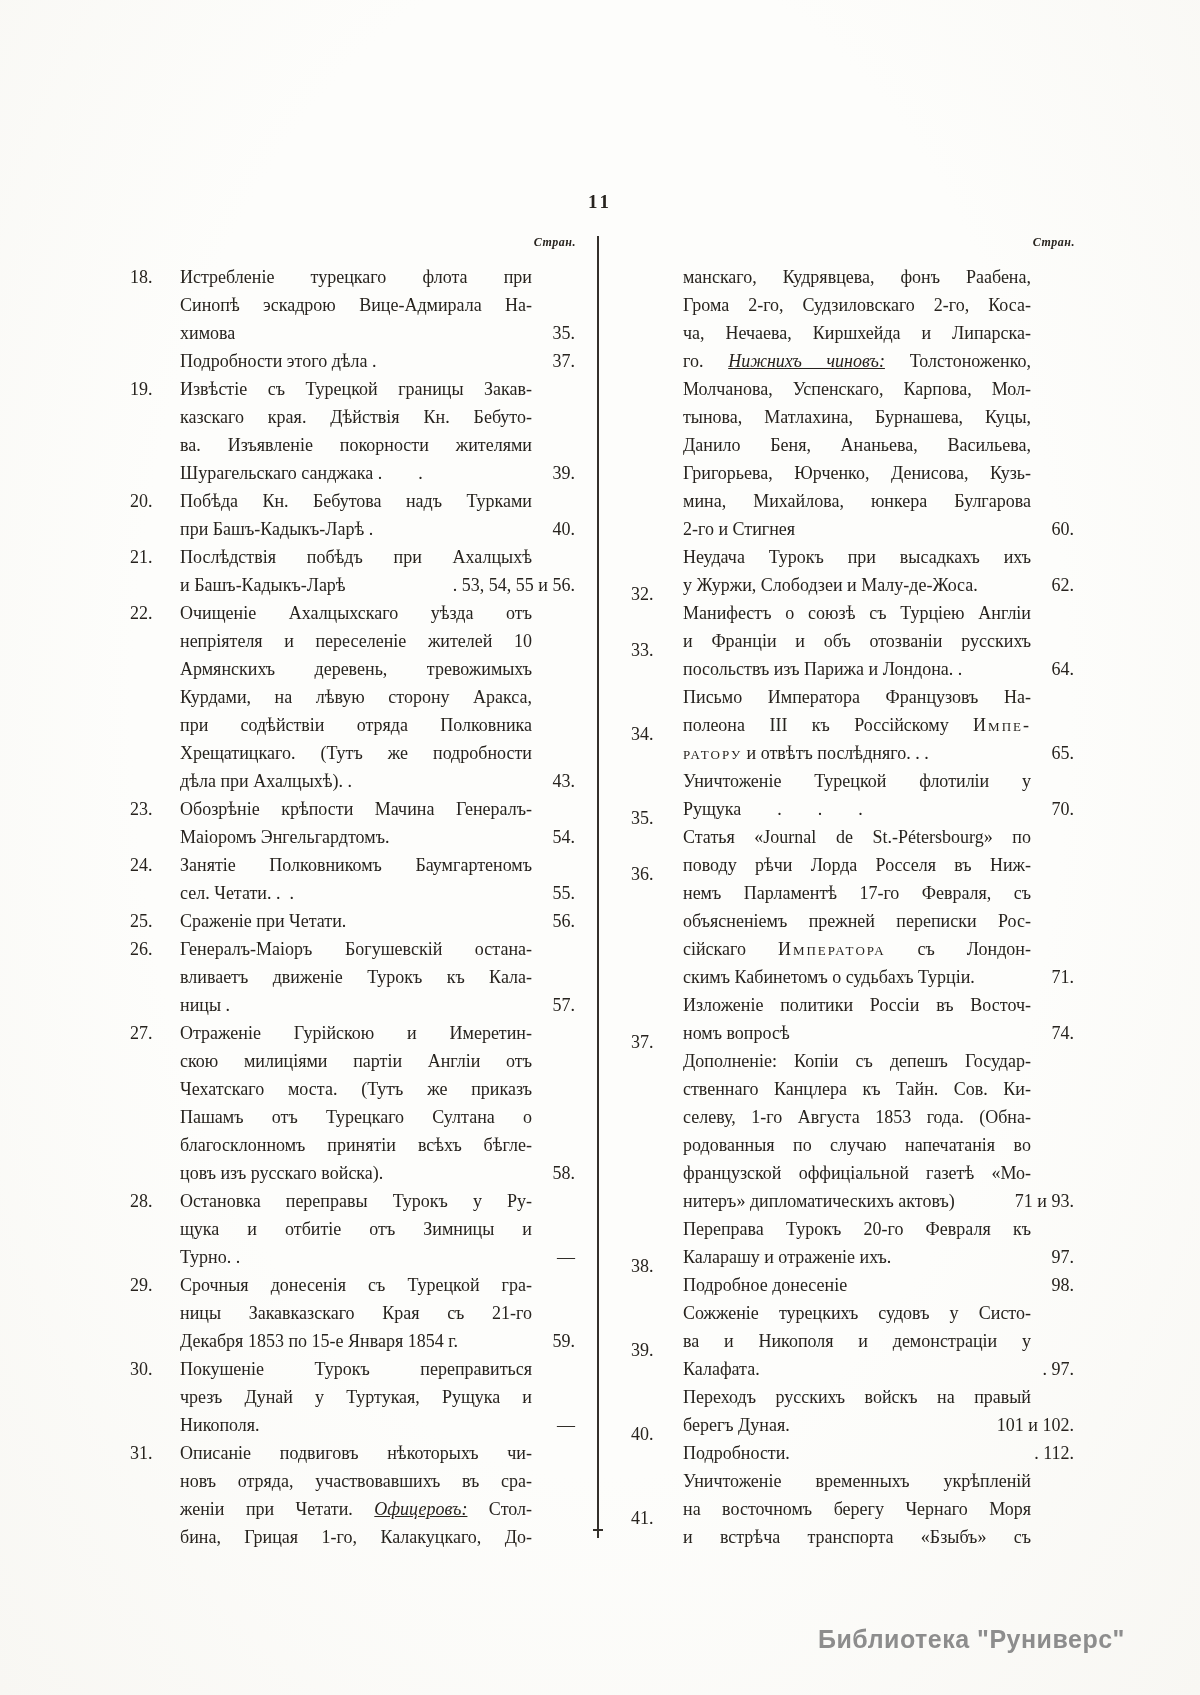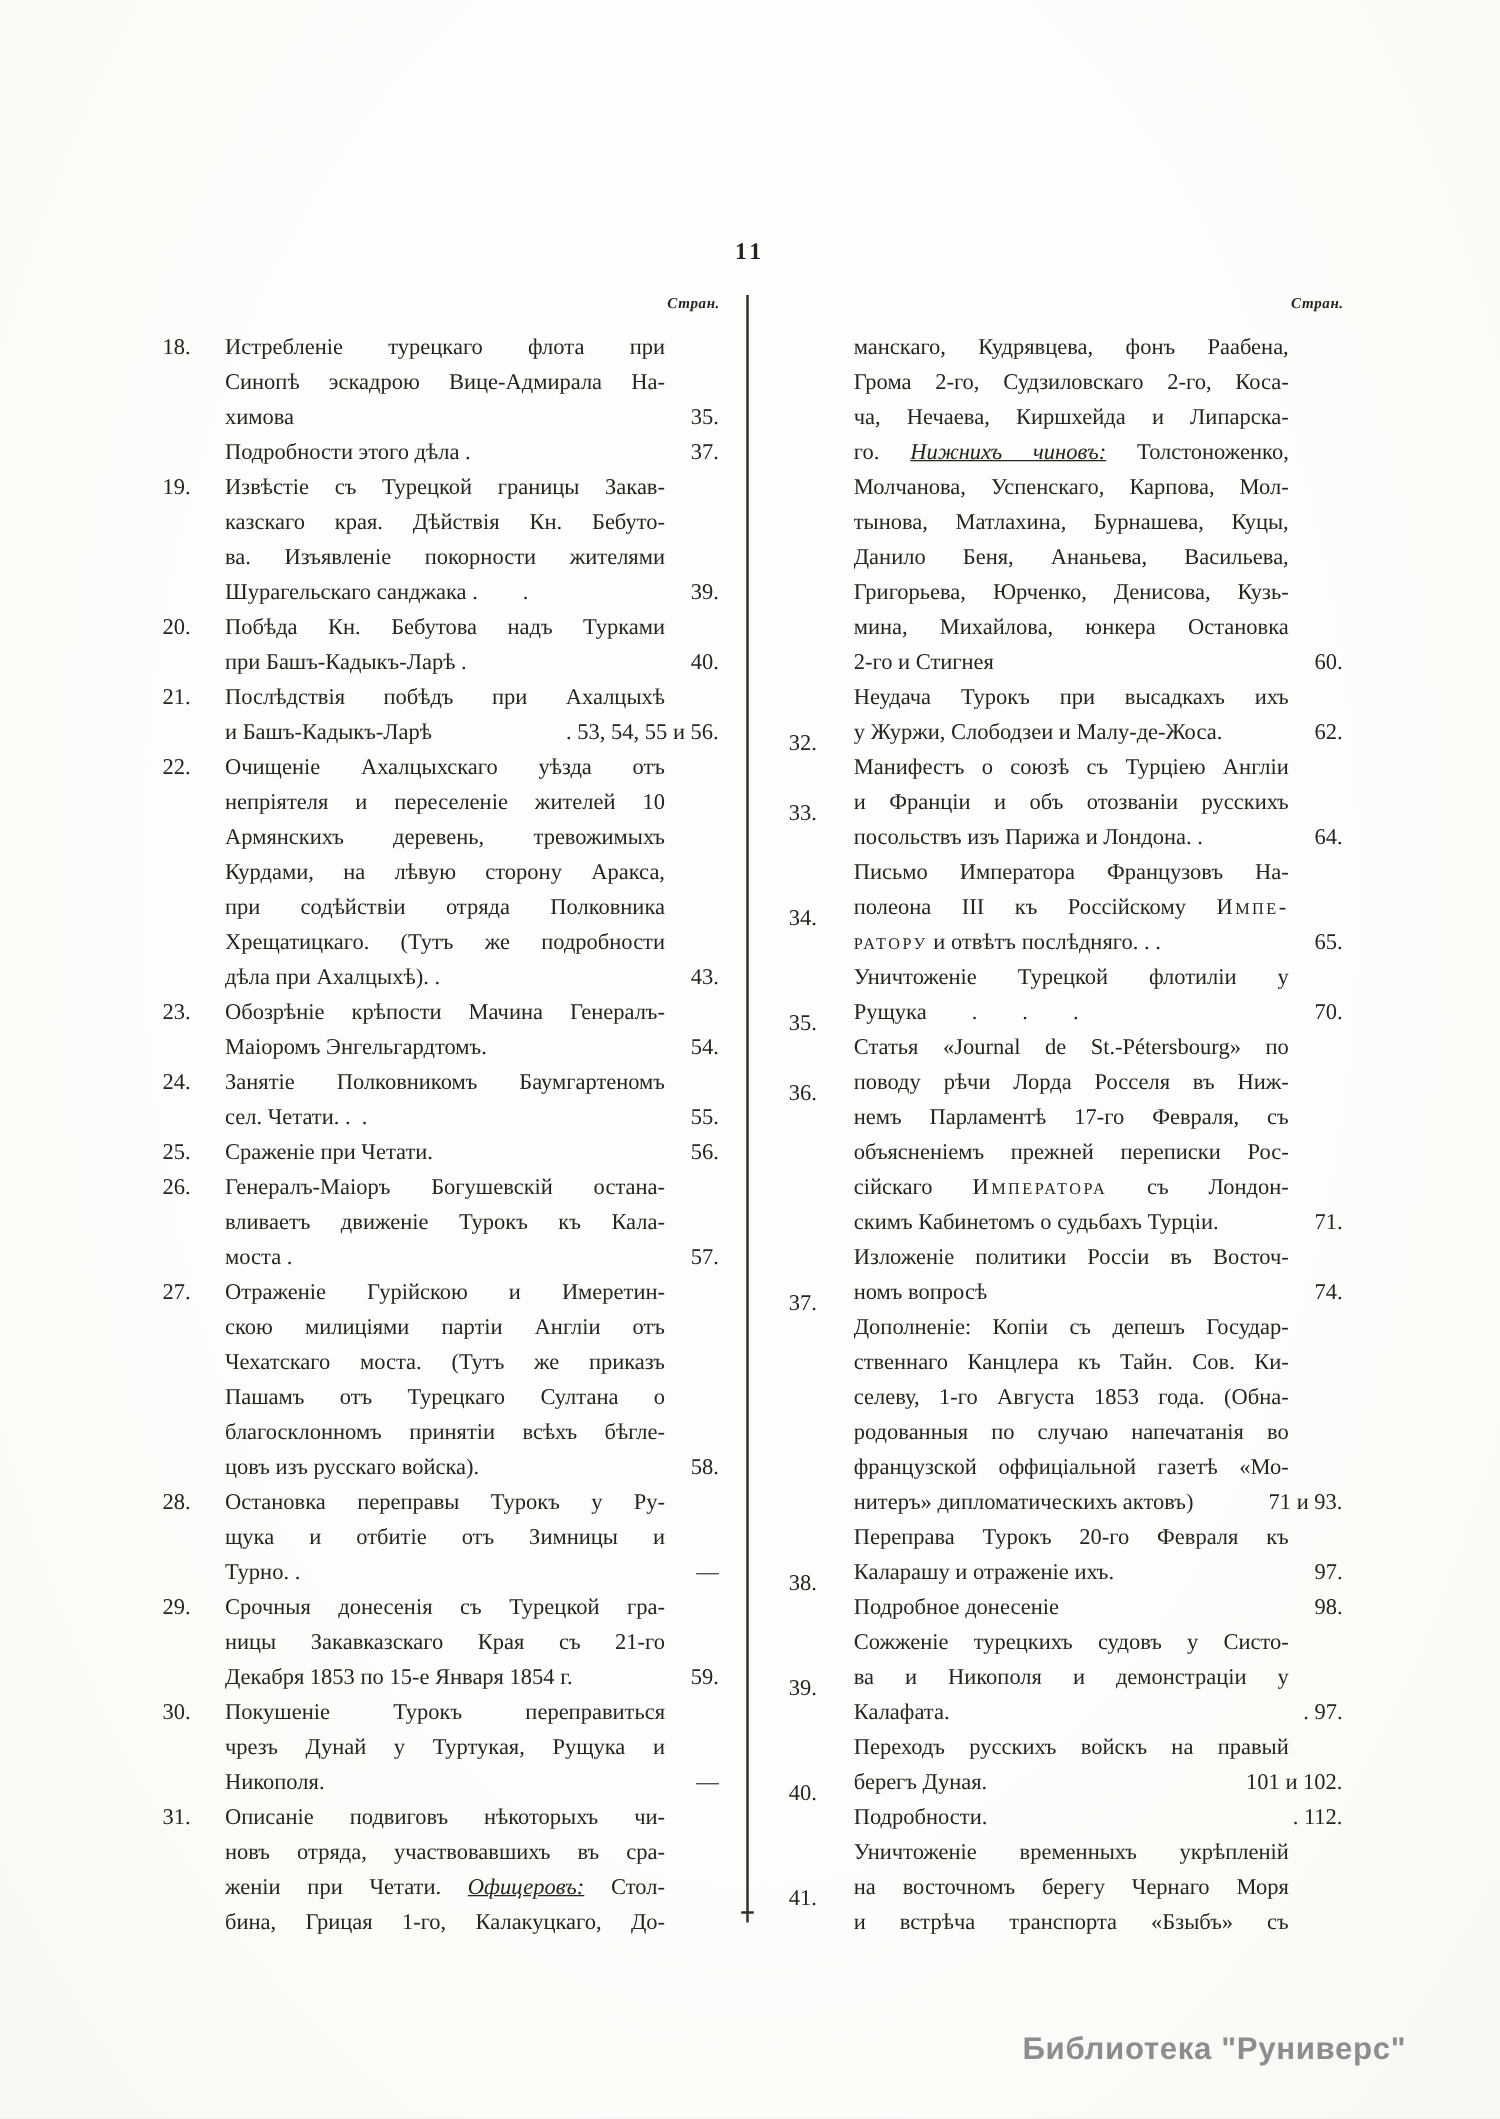--- a/index.html
+++ b/index.html
@@ -204,21 +204,21 @@
           <span class="txt j">Генералъ-Маіоръ Богушевскій остана-</span>
           <span class="pg"></span>
         </div>
         <div class="line">
           <span class="num"></span>
           <span class="txt j">вливаетъ движеніе Турокъ къ Кала-</span>
           <span class="pg"></span>
         </div>
         <div class="line">
           <span class="num"></span>
-          <span class="txt">моста .</span>
+          <span class="txt">ницы .</span>
           <span class="pg">
             <span>57.</span>
           </span>
         </div>
         <div class="line">
           <span class="num">27.</span>
           <span class="txt j">Отраженіе Гурійскою и Имеретин-</span>
           <span class="pg"></span>
         </div>
         <div class="line">
@@ -362,21 +362,21 @@
           <span class="txt j">Данило Беня, Ананьева, Васильева,</span>
           <span class="pg"></span>
         </div>
         <div class="line">
           <span class="num"></span>
           <span class="txt j">Григорьева, Юрченко, Денисова, Кузь-</span>
           <span class="pg"></span>
         </div>
         <div class="line">
           <span class="num"></span>
-          <span class="txt j">мина, Михайлова, юнкера Остановка</span>
+          <span class="txt j">мина, Михайлова, юнкера Булгарова</span>
           <span class="pg"></span>
         </div>
         <div class="line">
           <span class="num"></span>
           <span class="txt">2-го и Стигнея</span>
           <span class="pg">
             <span>60.</span>
           </span>
         </div>
         <div class="line">

